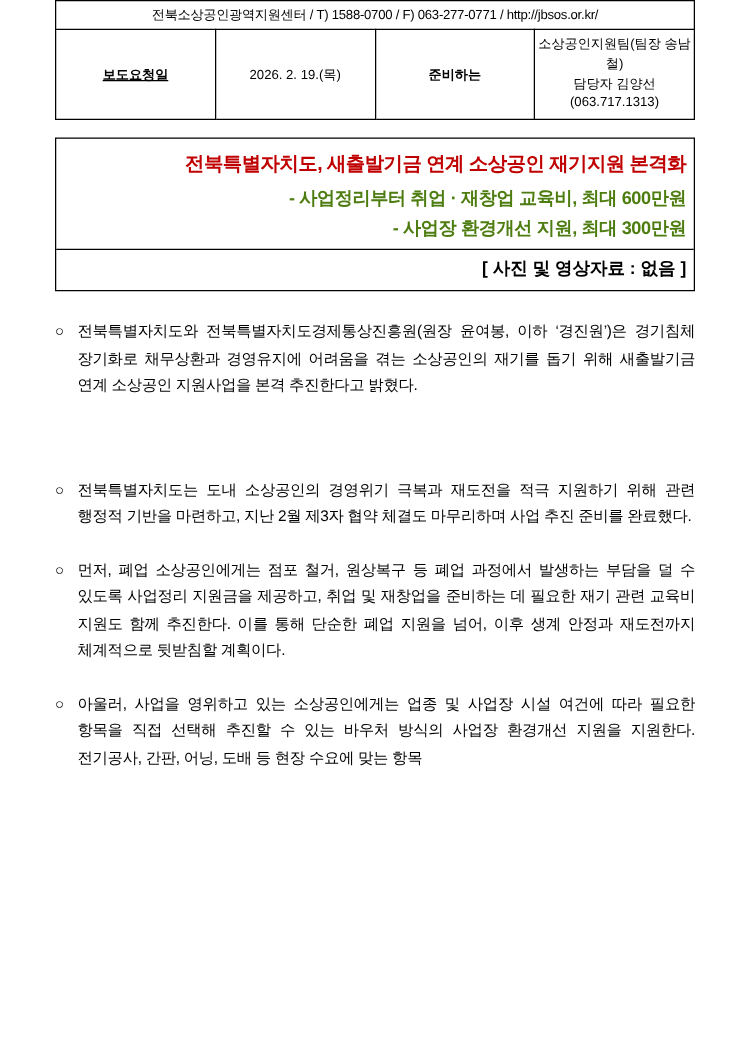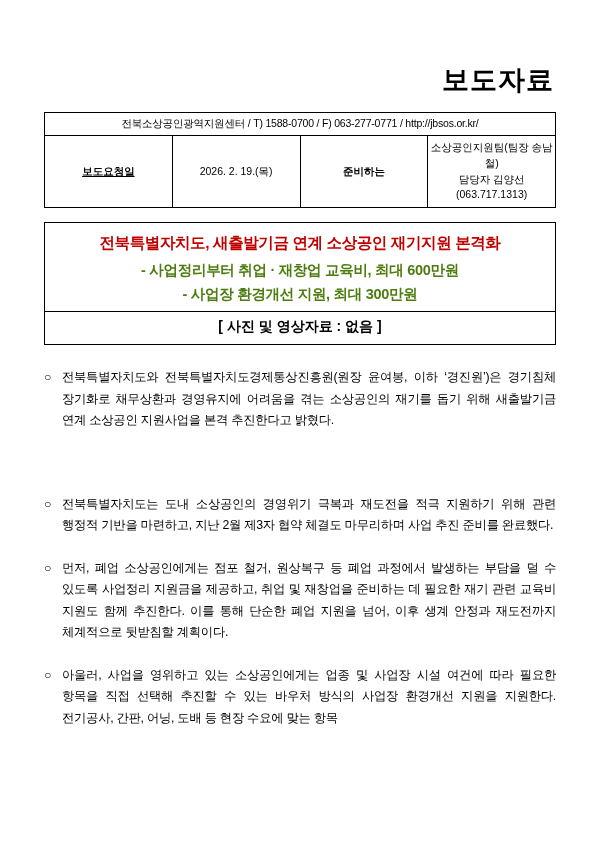--- a/index.html
+++ b/index.html
@@ -65,21 +65,21 @@
     font-size: 10.5px;
   }
   td.dept-val {
     font-size: 10.5px;
     line-height: 1.5;
   }
   .title-box {
     margin-top: 14px;
     border: 1px solid #000000;
     padding: 10px 6px 8px 6px;
-    text-align: center;
+    text-align: right;
   }
   .title-line1 {
     color: #c00000;
     font-weight: bold;
     font-size: 15.5px;
     letter-spacing: -0.4px;
     margin-bottom: 7px;
   }
   .title-line2, .title-line3 {
     color: #4d7c0f;
@@ -121,21 +121,20 @@
   }
   .gap-large {
     margin-bottom: 62px;
   }
 </style>
 </head>
 <body>
 
 <div class="page">
 
-  <div class="doc-title">보도자료</div>
 
   <table class="header-table">
     <tbody>
         <tr>
       <td colspan="4" class="contact-row">전북소상공인광역지원센터 / T) 1588-0700 / F) 063-277-0771 / http://jbsos.or.kr/</td>
     </tr>
     <tr>
       <td class="lbl">보도요청일</td>
       <td class="date-cell">2026. 2. 19.(목)</td>
       <td class="dept-lbl">준비하는</td>

